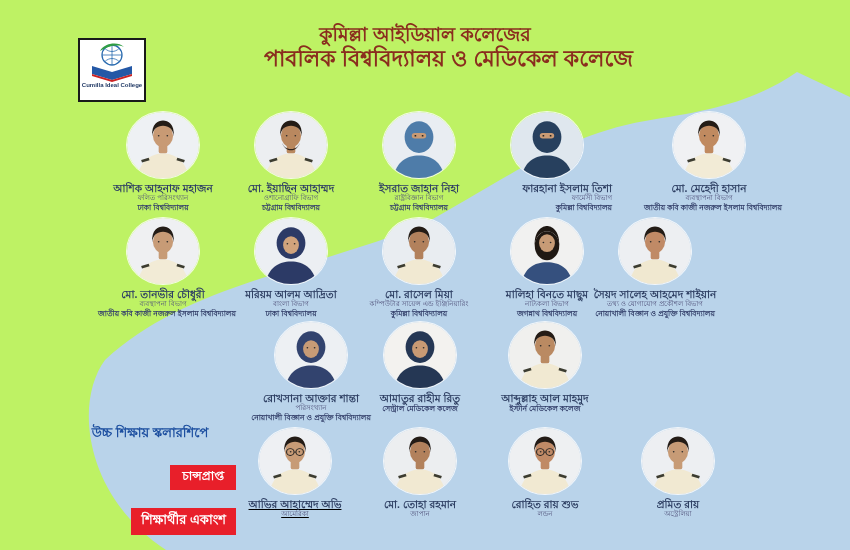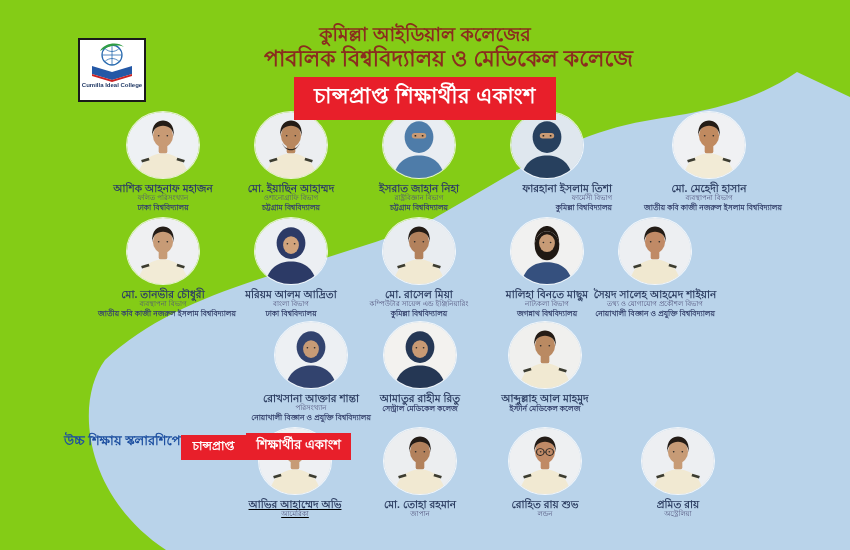--- a/index.html
+++ b/index.html
@@ -1,39 +1,39 @@
 <!DOCTYPE html>
 <html><head>
 <meta charset="utf-8">
 <style>
   html,body{margin:0;padding:0;}
   body{font-family:"Liberation Sans",sans-serif;}
-  .poster{position:relative;width:850px;height:550px;overflow:hidden;background:#84cc16;}
+  .poster{position:relative;width:850px;height:550px;overflow:hidden;background:#bef264;}
   .bg-svg{position:absolute;left:0;top:0;width:850px;height:550px;}
 
   
   .header{position:absolute;left:0;right:0;top:24px;text-align:center;z-index:3;}
   .h-line1{font-size:19px;font-weight:bold;color:#8a2d1e;line-height:1.15;}
   .h-line2{font-size:22px;font-weight:bold;color:#8a2d1e;line-height:1.2;padding-left:47px;}
   .banner{display:inline-block;margin-top:5px;background:#e81f2a;color:#ffffff;
           font-size:21px;font-weight:bold;padding:3px 20px 5px;letter-spacing:.5px;}
 
   
   .logo{position:absolute;left:78px;top:38px;width:68px;height:64px;background:#ffffff;
         border:2px solid #1a1a1a;z-index:4;display:flex;flex-direction:column;
         align-items:center;justify-content:flex-start;padding-top:2px;box-sizing:border-box;}
   .logo-text{font-size:6px;line-height:1.1;color:#223a66;text-align:center;font-weight:bold;}
 
   
   .scholar{position:absolute;left:64px;top:423px;width:172px;z-index:3;
-           display:flex;flex-direction:row;align-items:flex-end;}
+           display:flex;flex-direction:column;align-items:flex-end;}
   .scholar-line{font-size:13px;font-weight:bold;color:#1d4fa0;white-space:nowrap;align-self:center;}
   .badge{background:#e81f2a;color:#fff;font-weight:bold;text-align:center;white-space:nowrap;}
-  .badge1{font-size:12px;padding:2px 12px 3px;margin-top:12px;}
-  .badge2{font-size:13px;padding:2px 10px 4px;margin-top:2px;}
+  .badge1{font-size:12px;padding:2px 12px 3px;margin-top:21px;}
+  .badge2{font-size:13px;padding:2px 10px 4px;margin-top:18px;}
 
   
   .student{position:absolute;width:130px;text-align:center;z-index:2;}
   .photo{width:72px;height:66px;border-radius:50%;overflow:hidden;margin:0 auto;
          box-shadow:0 0 0 1px rgba(255,255,255,.8);}
   .photo svg{display:block;width:72px;height:66px;}
   .s-name{font-size:10.5px;font-weight:bold;color:#2e3f63;margin-top:4px;white-space:nowrap;line-height:1.15;}
   .s-dept{font-size:7px;color:#50517a;white-space:nowrap;line-height:1.25;}
   .s-inst{font-size:7.5px;font-weight:bold;color:#34406b;white-space:nowrap;line-height:1.25;}
 </style>
@@ -60,21 +60,20 @@
       <path d="M48,24 L28,30 L28,38 L48,32 Z" fill="#2458a6"></path>
       <path d="M8,32 L28,38 L28,40 L8,34 Z" fill="#cc2222"></path>
       <path d="M48,32 L28,38 L28,40 L48,34 Z" fill="#cc2222"></path>
     </svg>
     <div class="logo-text">Cumilla Ideal College</div>
   </div>
 
   <div class="header">
     <div class="h-line1">কুমিল্লা আইডিয়াল কলেজের</div>
     <div class="h-line2">পাবলিক বিশ্ববিদ্যালয় ও মেডিকেল কলেজে</div>
-    <div><span class="banner">চান্সপ্রাপ্ত শিক্ষার্থীর একাংশ</span></div>
   </div>
 
   <div class="scholar">
     <div class="scholar-line">উচ্চ শিক্ষায় স্কলারশিপে</div>
     <div class="badge badge1">চান্সপ্রাপ্ত</div>
     <div class="badge badge2">শিক্ষার্থীর একাংশ</div>
   </div>
 
   <div id="students-layer">
       <div class="student" style="left: 98px; top: 112px;">

